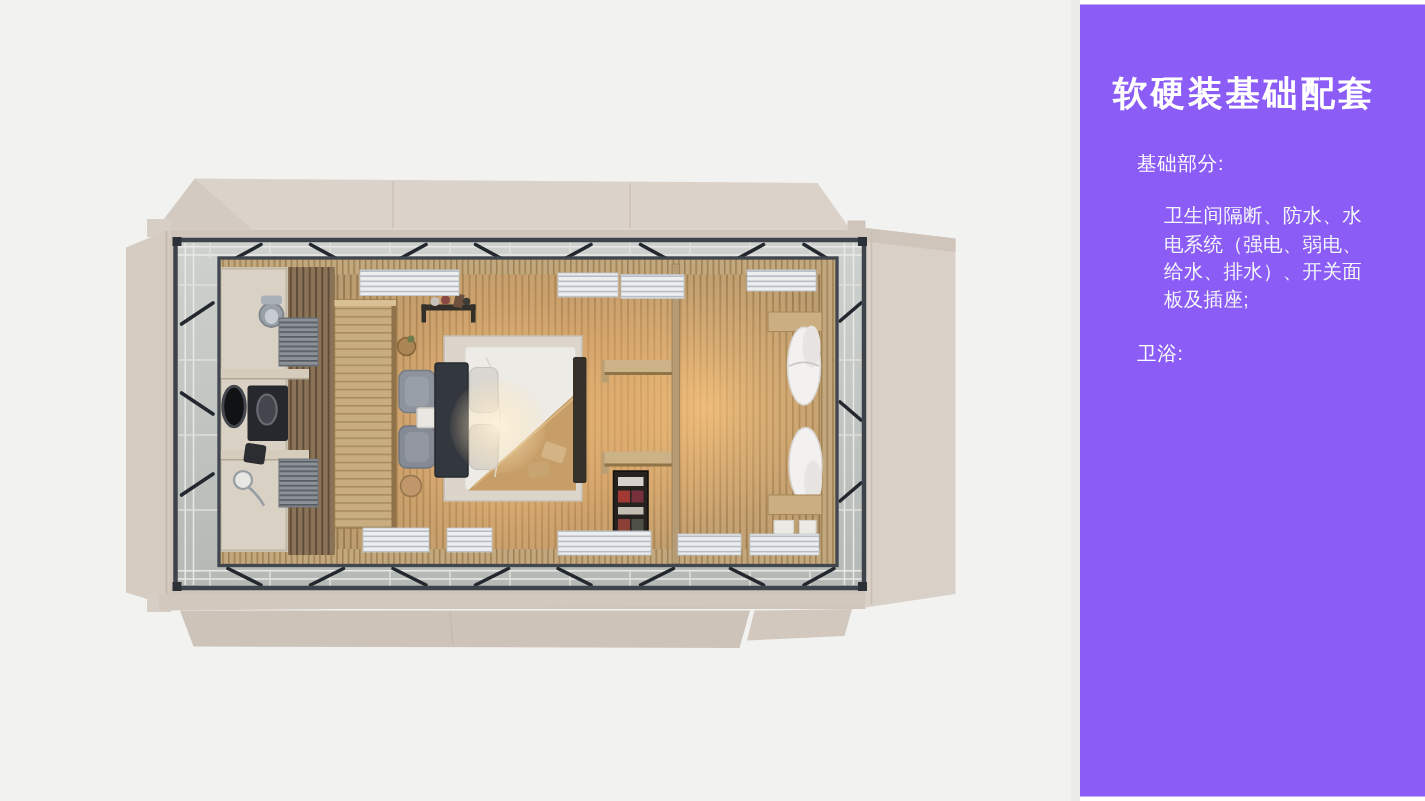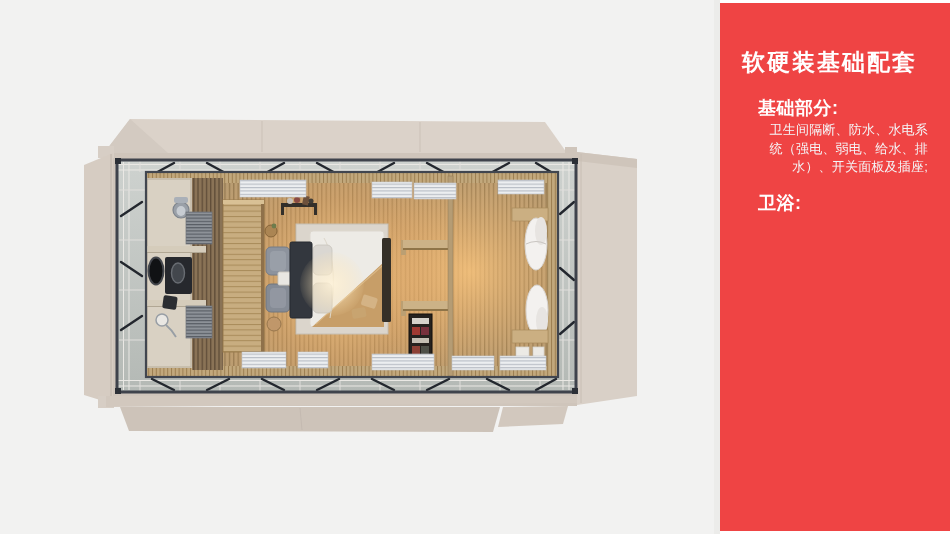--- a/index.html
+++ b/index.html
@@ -5,30 +5,30 @@
   html,body{margin:0;padding:0;}
   body{
     width:950px;height:534px;position:relative;overflow:hidden;
     background:#ffffff;
     font-family:"Liberation Sans","DejaVu Sans",sans-serif;
   }
   .canvas{position:absolute;left:0;top:0;width:714px;height:534px;background:#f2f2f1;}
   .divider{position:absolute;left:714px;top:0;width:6px;height:534px;background:#ececea;}
   .panel{
     position:absolute;left:720px;top:3px;width:230px;height:528px;
-    background:#ef4444;color:#ffffff;box-sizing:border-box;
+    background:#8b5cf6;color:#ffffff;box-sizing:border-box;
     padding:44px 18px 0 38px;
   }
   .panel-title{
     font-size:23px;font-weight:bold;letter-spacing:2px;white-space:nowrap;
     margin:0 0 22px -16px;
   }
   .section{margin:0 0 18px 0;}
-  .section h3{font-size:18px;line-height:17px;font-weight:bold;margin:0 0 4px 0;letter-spacing:.5px;}
-  .section p{font-size:13px;line-height:18.5px;margin:4px;letter-spacing:.2px;color:#f4f7f9;text-align:right;}
+  .section h3{font-size:13px;line-height:17px;font-weight:normal;margin:0 0 4px 0;letter-spacing:.5px;}
+  .section p{font-size:13px;line-height:18.5px;margin:18px;letter-spacing:.2px;color:#f4f7f9;}
   svg{position:absolute;left:0;top:0;}
 </style>
 </head>
 <body>
 
 <div class="canvas">
 <svg width="714" height="534" viewBox="0 0 714 534">
   <defs>
     <pattern id="wood" width="4.4" height="9" patternUnits="userSpaceOnUse">
       <rect width="4.4" height="9" fill="#b89c72"></rect>

